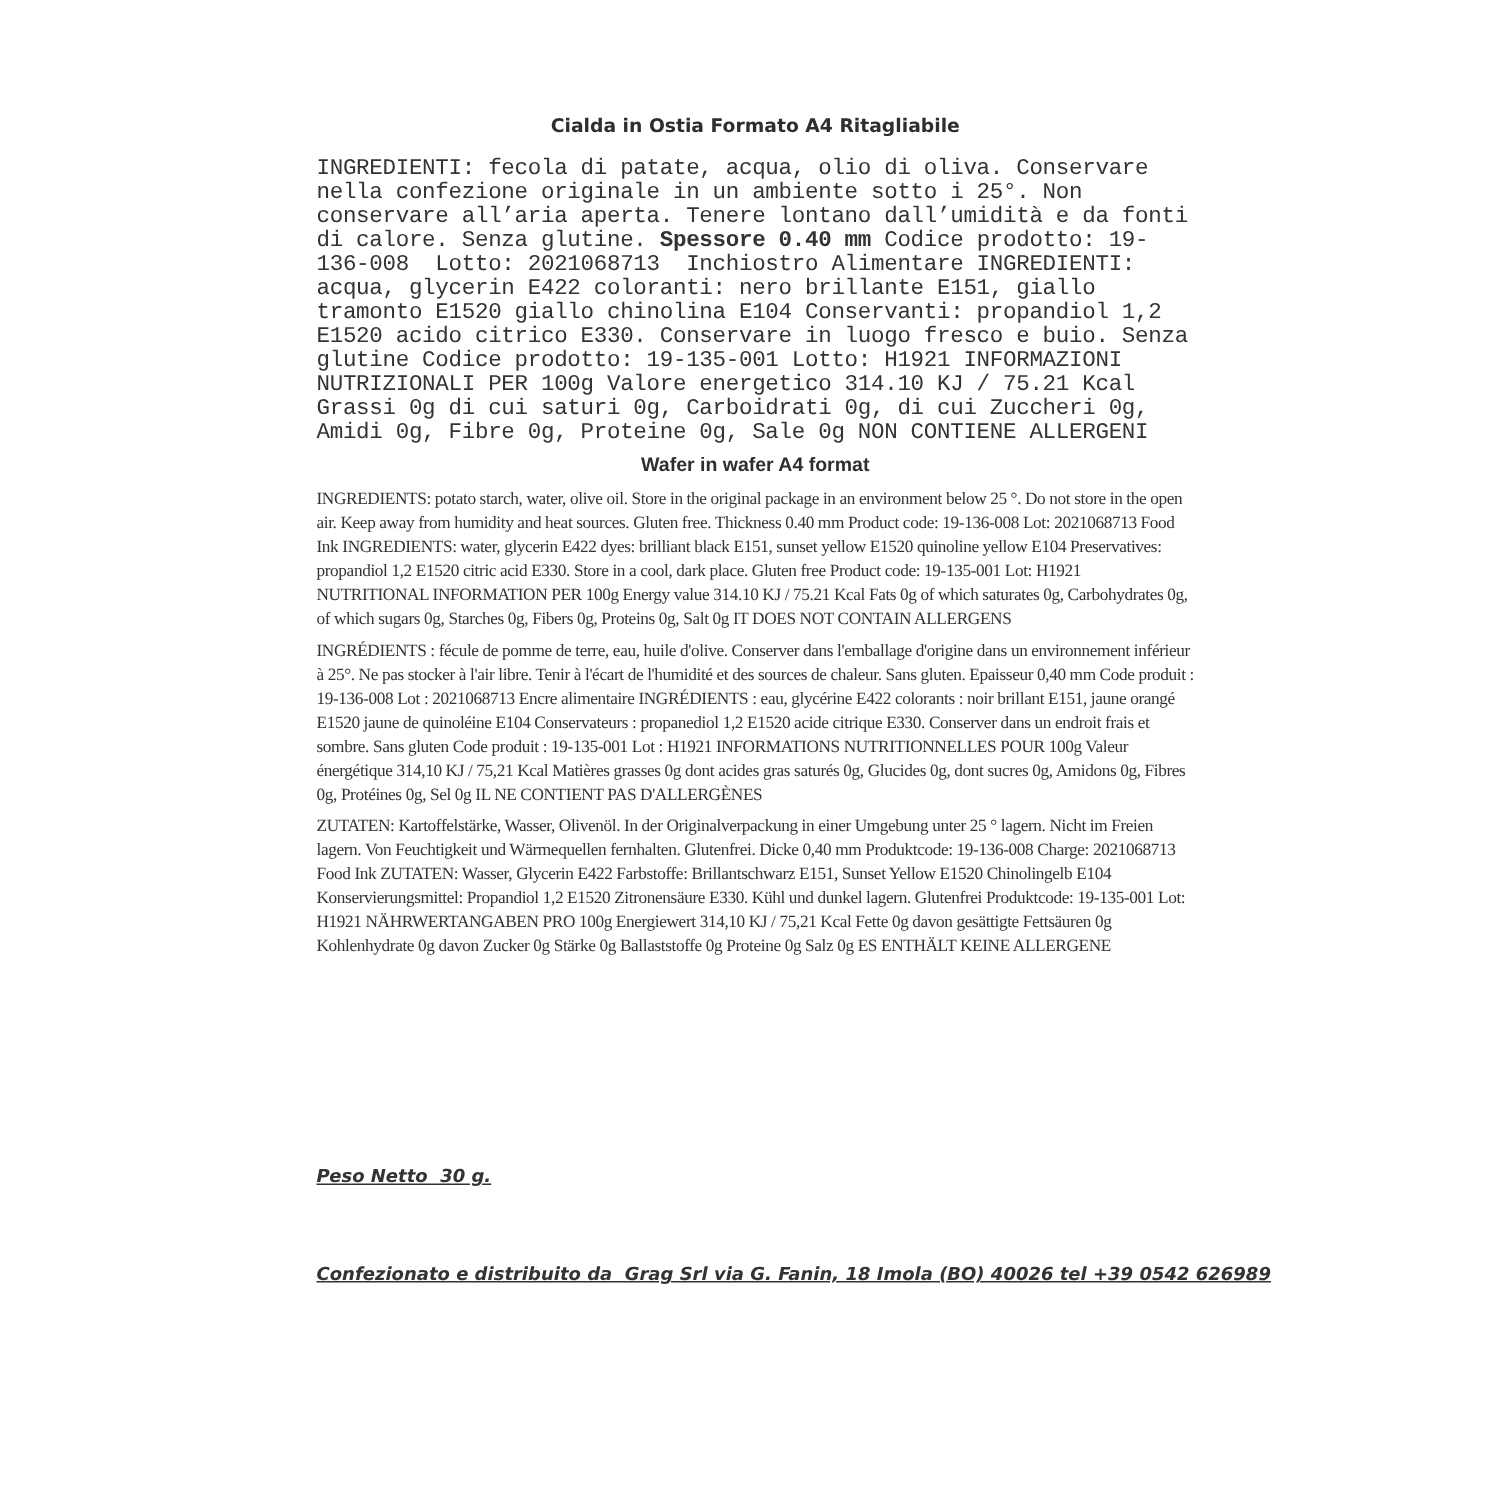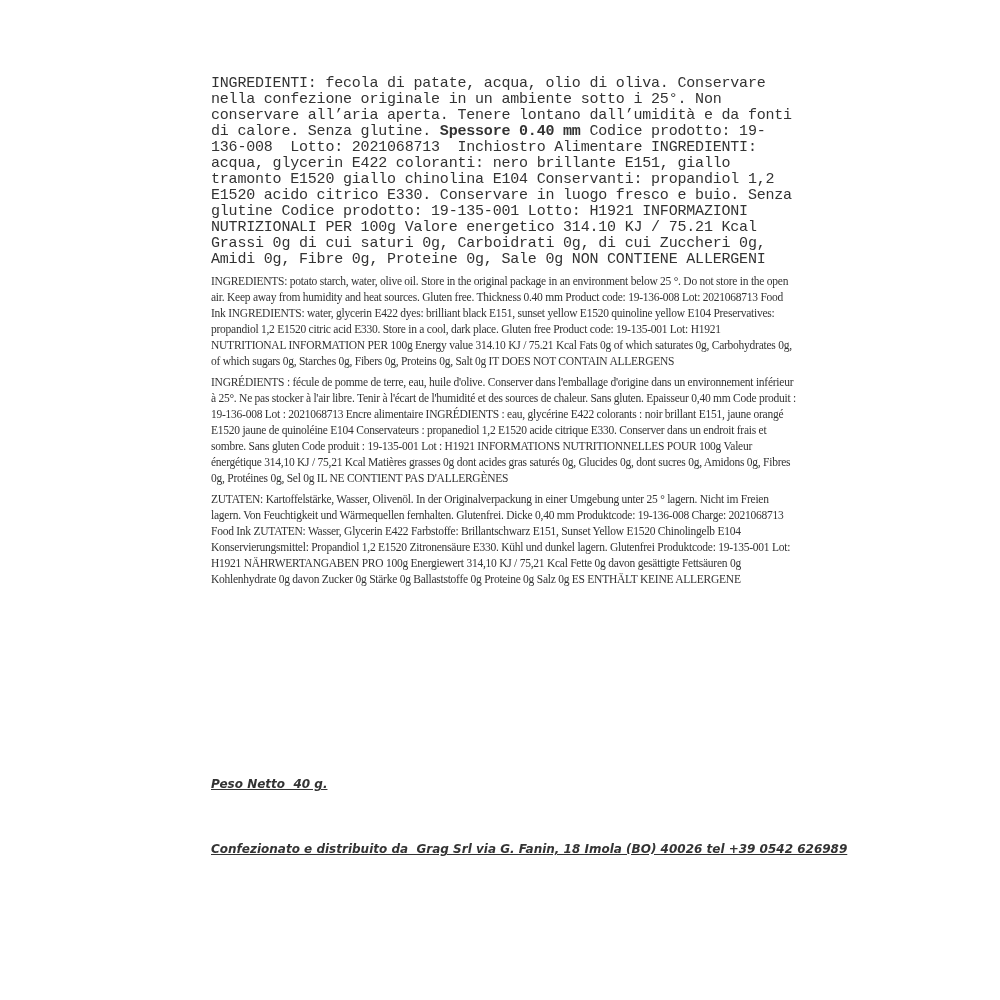--- a/index.html
+++ b/index.html
@@ -60,25 +60,27 @@
   }
   .net-weight { top: 777px; }
   .distributor { top: 842px; }
 </style>
 </head>
 <body>
 
 <div class="page">
   <div class="doc">
 
+    <h2 class="sec-title first">Cialda in Ostia Formato A4 Ritagliabile</h2>
     <p class="body-text it"><span>INGREDIENTI: fecola di patate, acqua, olio di oliva. Conservare nella confezione originale in un ambiente sotto i 25°. Non conservare all’aria aperta. Tenere lontano dall’umidità e da fonti di calore. Senza glutine. </span><span class="semibold">Spessore 0.40 mm</span><span> Codice prodotto: 19-136-008  Lotto: 2021068713  Inchiostro Alimentare INGREDIENTI: acqua, glycerin E422 coloranti: nero brillante E151, giallo tramonto E1520 giallo chinolina E104 Conservanti: propandiol 1,2 E1520 acido citrico E330. Conservare in luogo fresco e buio. Senza glutine Codice prodotto: 19-135-001 Lotto: H1921 INFORMAZIONI NUTRIZIONALI PER 100g Valore energetico 314.10 KJ / 75.21 Kcal Grassi 0g di cui saturi 0g, Carboidrati 0g, di cui Zuccheri 0g, Amidi 0g, Fibre 0g, Proteine 0g, Sale 0g NON CONTIENE ALLERGENI</span></p>
 
+    <h2 class="sec-title">Wafer in wafer A4 format</h2>
     <p class="body-text">INGREDIENTS: potato starch, water, olive oil. Store in the original package in an environment below 25 °. Do not store in the open air. Keep away from humidity and heat sources. Gluten free. Thickness 0.40 mm Product code: 19-136-008 Lot: 2021068713 Food Ink INGREDIENTS: water, glycerin E422 dyes: brilliant black E151, sunset yellow E1520 quinoline yellow E104 Preservatives: propandiol 1,2 E1520 citric acid E330. Store in a cool, dark place. Gluten free Product code: 19-135-001 Lot: H1921 NUTRITIONAL INFORMATION PER 100g Energy value 314.10 KJ / 75.21 Kcal Fats 0g of which saturates 0g, Carbohydrates 0g, of which sugars 0g, Starches 0g, Fibers 0g, Proteins 0g, Salt 0g IT DOES NOT CONTAIN ALLERGENS</p>
 
     <p class="body-text">INGRÉDIENTS : fécule de pomme de terre, eau, huile d'olive. Conserver dans l'emballage d'origine dans un environnement inférieur à 25°. Ne pas stocker à l'air libre. Tenir à l'écart de l'humidité et des sources de chaleur. Sans gluten. Epaisseur 0,40 mm Code produit : 19-136-008 Lot : 2021068713 Encre alimentaire INGRÉDIENTS : eau, glycérine E422 colorants : noir brillant E151, jaune orangé E1520 jaune de quinoléine E104 Conservateurs : propanediol 1,2 E1520 acide citrique E330. Conserver dans un endroit frais et sombre. Sans gluten Code produit : 19-135-001 Lot : H1921 INFORMATIONS NUTRITIONNELLES POUR 100g Valeur énergétique 314,10 KJ / 75,21 Kcal Matières grasses 0g dont acides gras saturés 0g, Glucides 0g, dont sucres 0g, Amidons 0g, Fibres 0g, Protéines 0g, Sel 0g IL NE CONTIENT PAS D'ALLERGÈNES</p>
 
     <p class="body-text">ZUTATEN: Kartoffelstärke, Wasser, Olivenöl. In der Originalverpackung in einer Umgebung unter 25 ° lagern. Nicht im Freien lagern. Von Feuchtigkeit und Wärmequellen fernhalten. Glutenfrei. Dicke 0,40 mm Produktcode: 19-136-008 Charge: 2021068713 Food Ink ZUTATEN: Wasser, Glycerin E422 Farbstoffe: Brillantschwarz E151, Sunset Yellow E1520 Chinolingelb E104 Konservierungsmittel: Propandiol 1,2 E1520 Zitronensäure E330. Kühl und dunkel lagern. Glutenfrei Produktcode: 19-135-001 Lot: H1921 NÄHRWERTANGABEN PRO 100g Energiewert 314,10 KJ / 75,21 Kcal Fette 0g davon gesättigte Fettsäuren 0g Kohlenhydrate 0g davon Zucker 0g Stärke 0g Ballaststoffe 0g Proteine 0g Salz 0g ES ENTHÄLT KEINE ALLERGENE</p>
 
   </div>
 
-  <div class="footer-line net-weight">Peso Netto  40 g.</div>
+  <div class="footer-line net-weight">Peso Netto  30 g.</div>
   <div class="footer-line distributor">Confezionato e distribuito da  Grag Srl via G. Fanin, 18 Imola (BO) 40026 tel +39 0542 626989</div>
 </div>
 
 </body></html>

